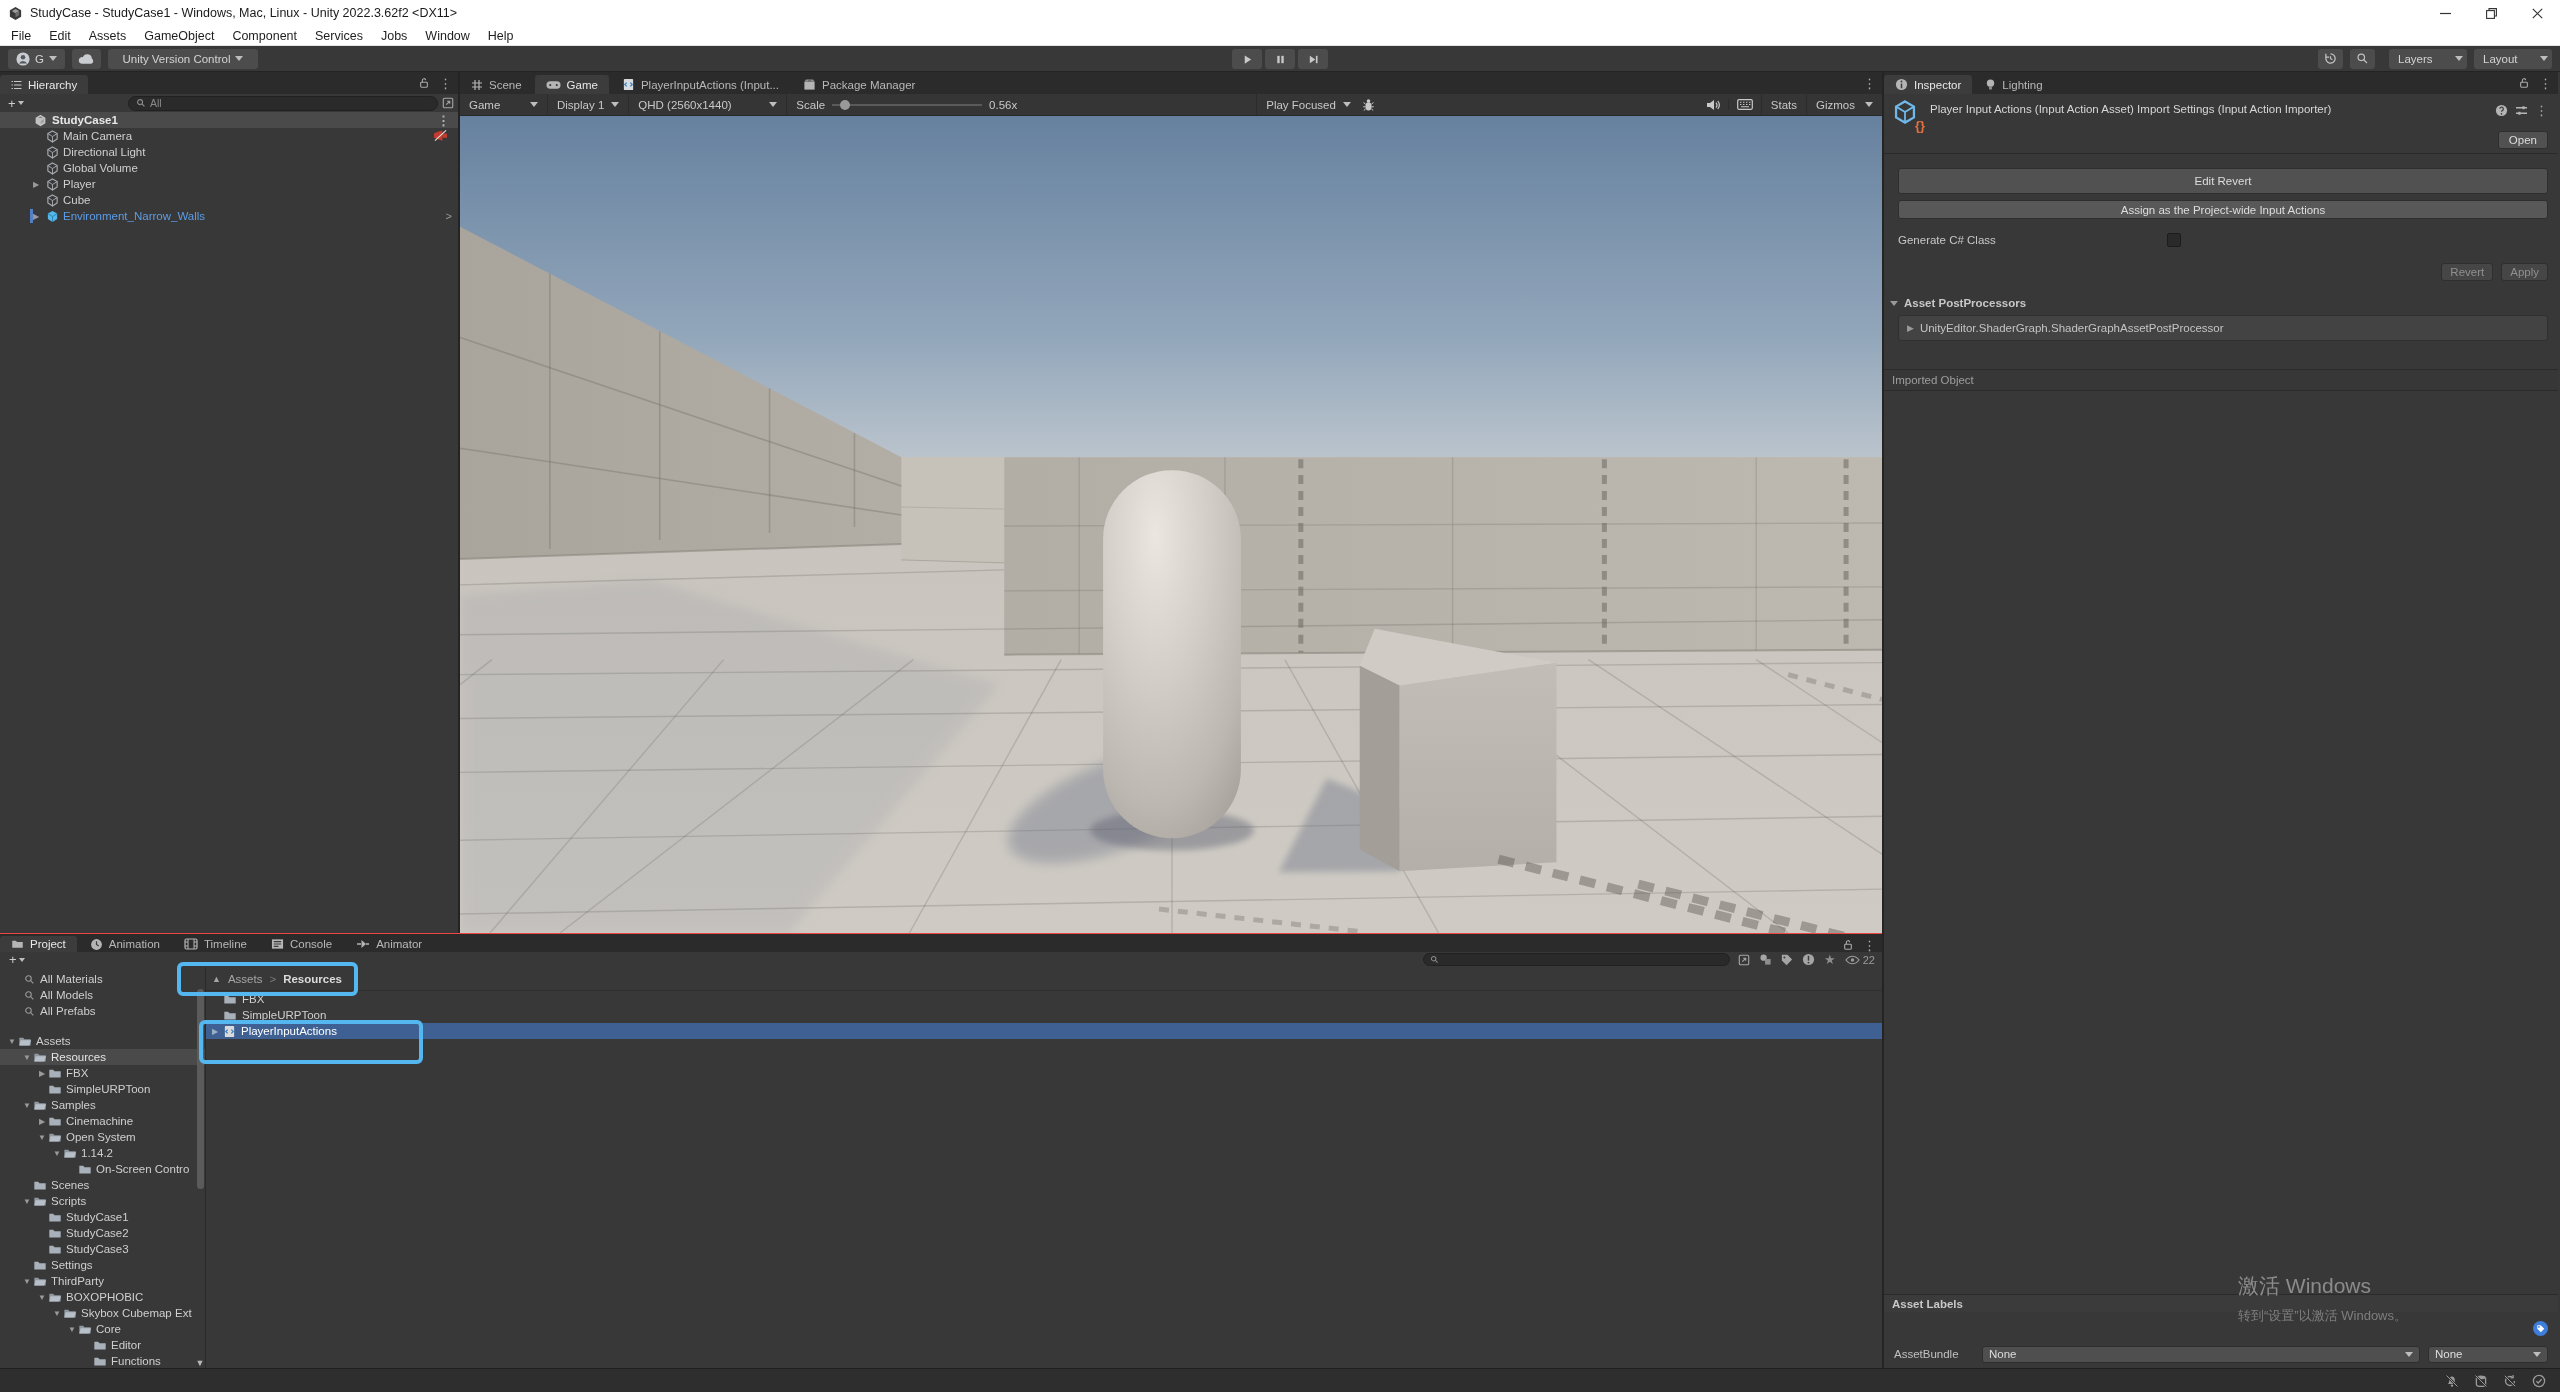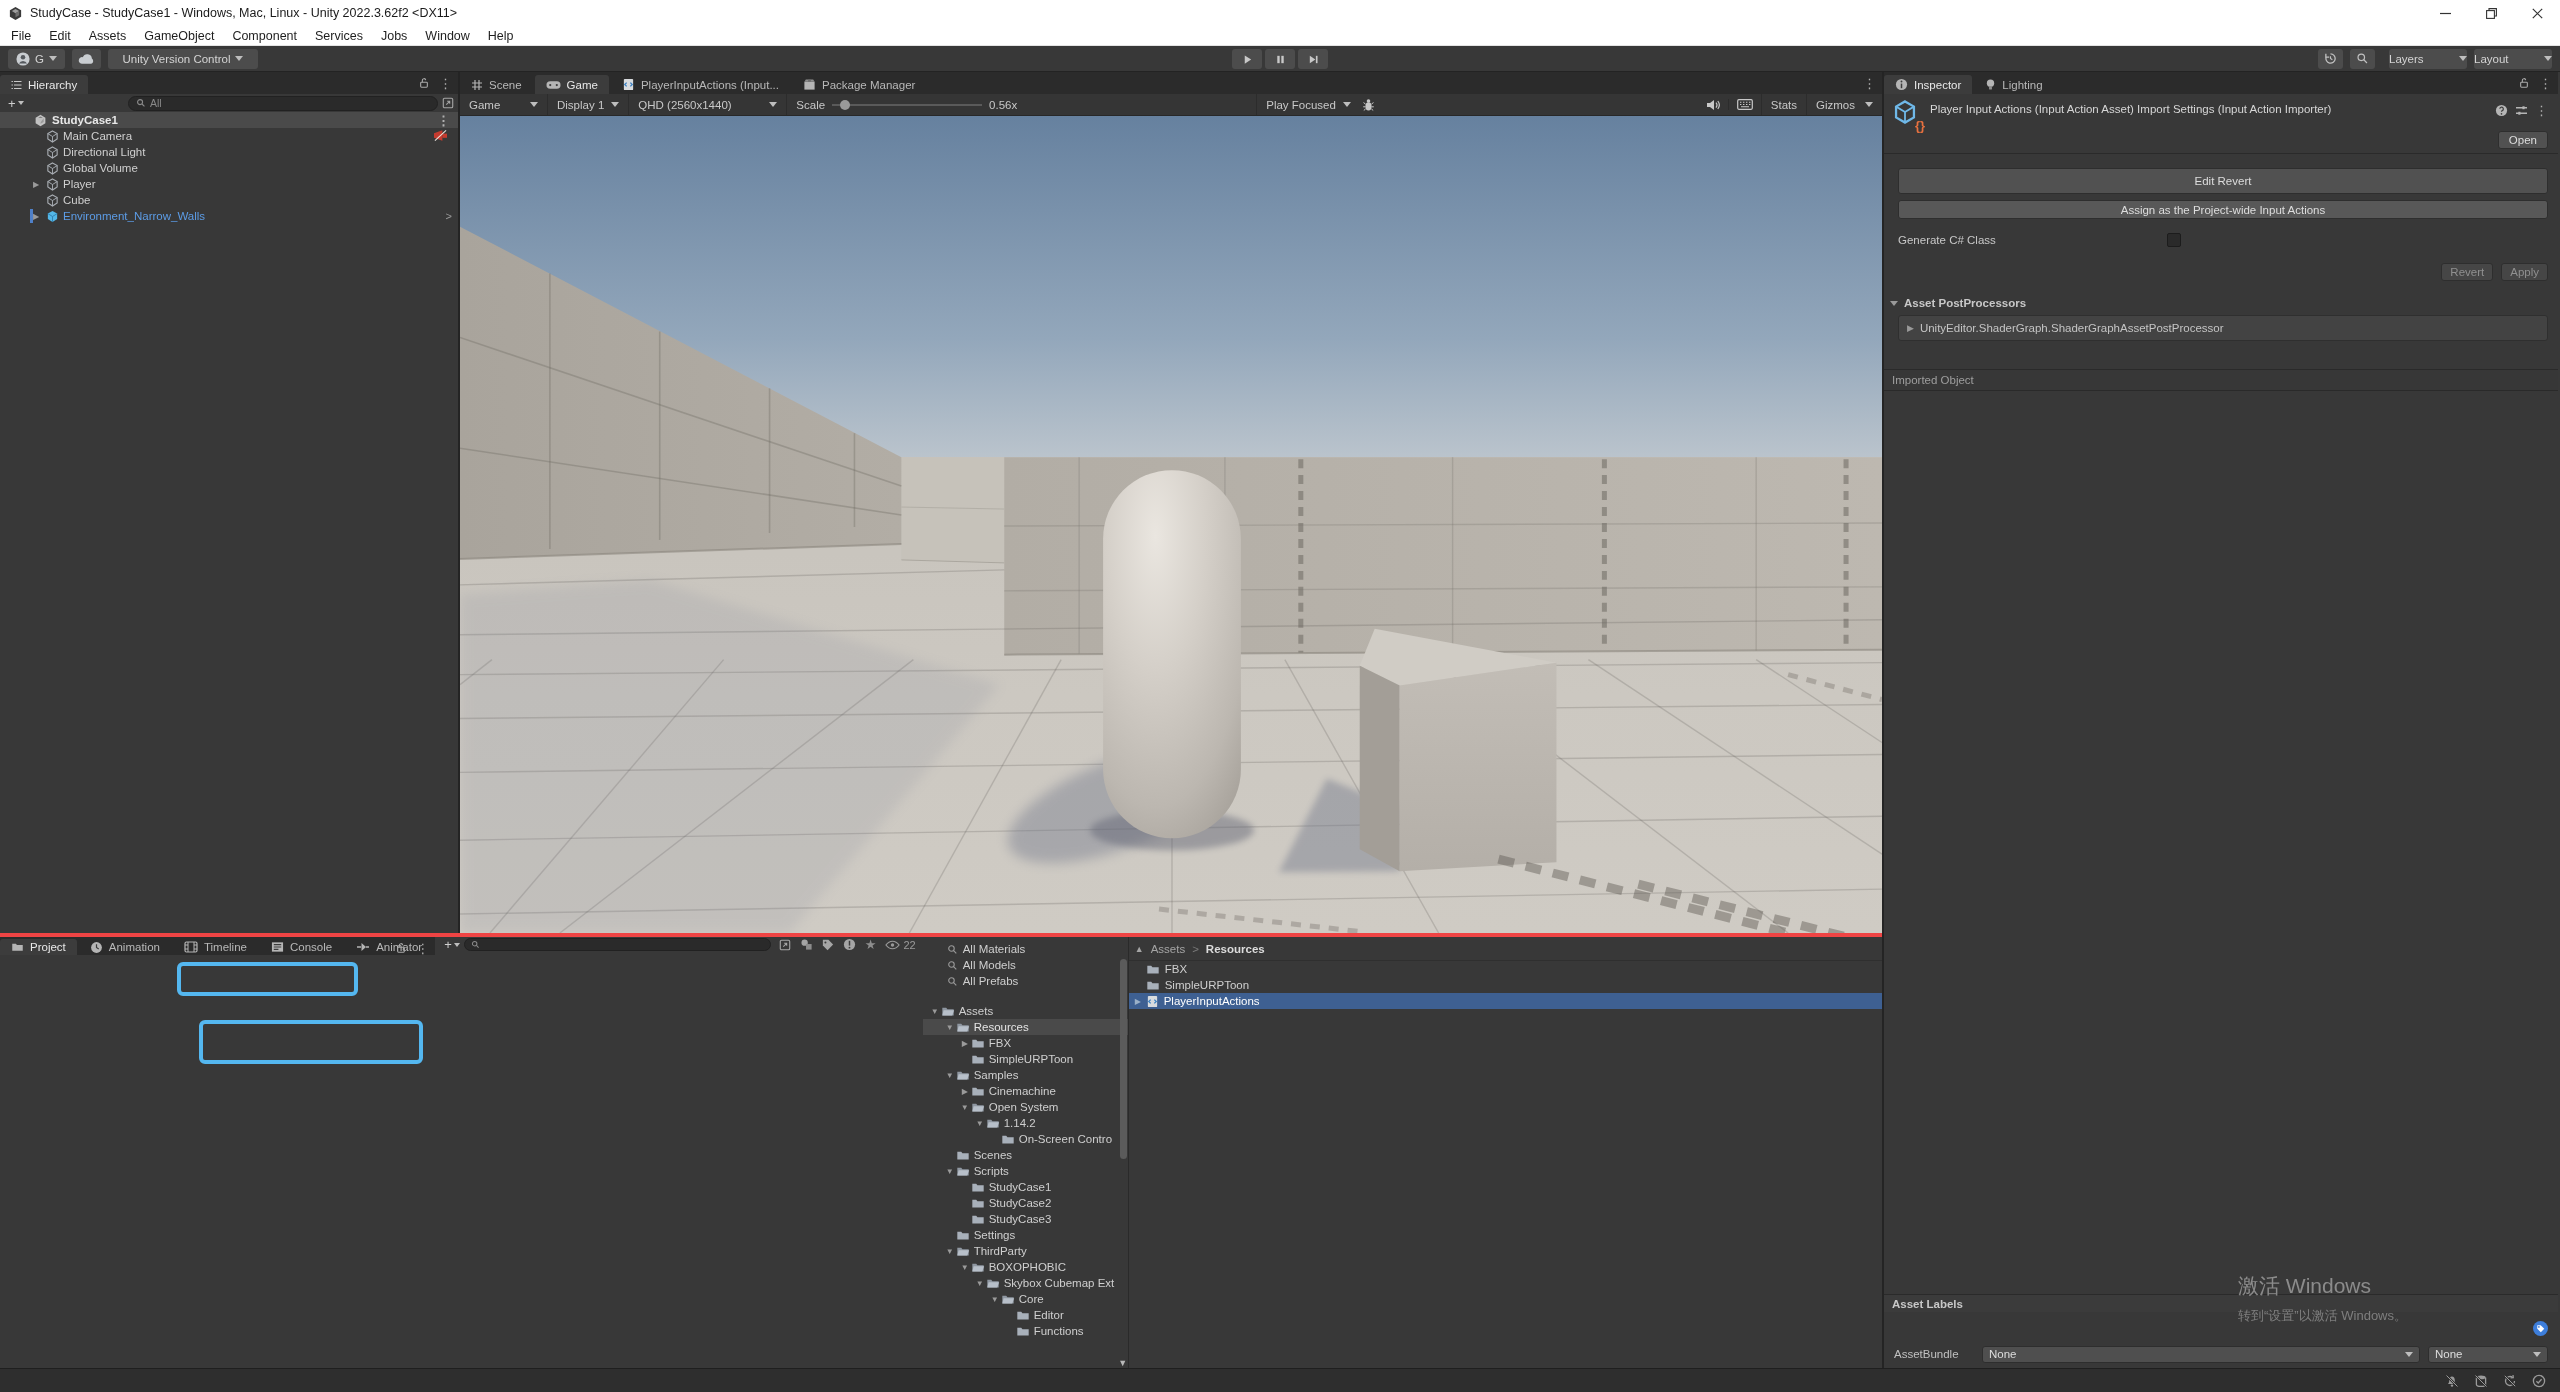--- a/index.html
+++ b/index.html
@@ -26,21 +26,21 @@
   .tb-btn{height:20px;background:#4C4C4C;border-radius:3px;display:flex;align-items:center;
     justify-content:center;gap:5px;padding:0 8px;margin-right:7px;color:#D4D4D4;}
   .tb-btn.icon-only{padding:0 6px;}
   .caret{width:0;height:0;border-left:4px solid transparent;border-right:4px solid transparent;
     border-top:5px solid #BEBEBE;display:inline-block;flex:none;}
   .play-group{position:absolute;left:50%;top:3px;transform:translateX(-50%);display:flex;gap:3px;}
   .play-btn{width:30px;height:20px;background:#4C4C4C;border-radius:3px;display:flex;
     align-items:center;justify-content:center;}
   .tb-right{margin-left:auto;display:flex;align-items:center;}
   .tb-dd{height:20px;background:#4C4C4C;border-radius:3px;display:flex;align-items:center;
-    padding:0 0;margin-left:7px;gap:22px;}
+    padding:0 9px;margin-left:7px;gap:22px;}
 
   
   .main-area{display:flex;height:1296px;}
   .left-col{width:1884px;border-right:2px solid #242424;display:flex;flex-direction:column;}
   .top-row{height:861px;display:flex;}
   .tabstrip{height:22px;background:#2B2B2B;display:flex;align-items:flex-end;position:relative;flex:none;}
   .tab{height:19px;padding:0 11px;display:flex;align-items:center;gap:6px;font-size:11.5px;
     color:#B8B8B8;margin-right:2px;}
   .tab.active{background:#3C3C3C;color:#E8E8E8;border-radius:3px 3px 0 0;}
   .strip-right{position:absolute;right:6px;top:0;height:22px;display:flex;align-items:center;gap:10px;color:#A8A8A8;}
@@ -70,21 +70,21 @@
     align-items:center;font-size:11.5px;color:#C8C8C8;flex:none;}
   .ctrl-dd{display:flex;align-items:center;gap:7px;padding:0 9px;height:100%;border-right:1px solid #2C2C2C;}
   .ctrl-plain{display:flex;align-items:center;gap:7px;padding:0 9px;height:100%;}
   .scale-track{width:150px;height:2px;background:#5A5A5A;position:relative;}
   .scale-handle{position:absolute;left:8px;top:-4px;width:10px;height:10px;border-radius:50%;background:#999;}
   .ctrl-right{margin-left:auto;display:flex;align-items:center;height:100%;}
   .viewport{flex:1;position:relative;min-height:0;}
   .viewport svg{position:absolute;inset:0;width:100%;height:100%;}
 
   
-  .project-panel{flex:1;display:flex;background:#383838;border-top:4px solid #ef4444;
+  .project-panel{flex:1;display:flex;flex-direction:column;background:#383838;border-top:1px solid #ef4444;
     font-size:11.5px;min-height:0;}
   .project-panel .tabstrip{height:18px;}
   .project-panel .tab{height:16px;}
   .proj-toolbar{height:15px;display:flex;align-items:center;padding:0 5px;flex:none;}
   .proj-search{margin-left:auto;width:307px;height:13px;background:#2A2A2A;border:1px solid #212121;
     border-radius:7px;display:flex;align-items:center;padding:0 6px;}
   .proj-icons{display:flex;align-items:center;gap:9px;margin-left:8px;padding-right:2px;color:#9A9A9A;font-size:11px;}
   .proj-body{flex:1;display:flex;min-height:0;position:relative;}
   .proj-left{width:206px;position:relative;overflow:hidden;border-right:1px solid #2A2A2A;flex:none;}
   .fav-row{height:16px;display:flex;align-items:center;gap:5px;padding-left:24px;color:#CFCFCF;}

